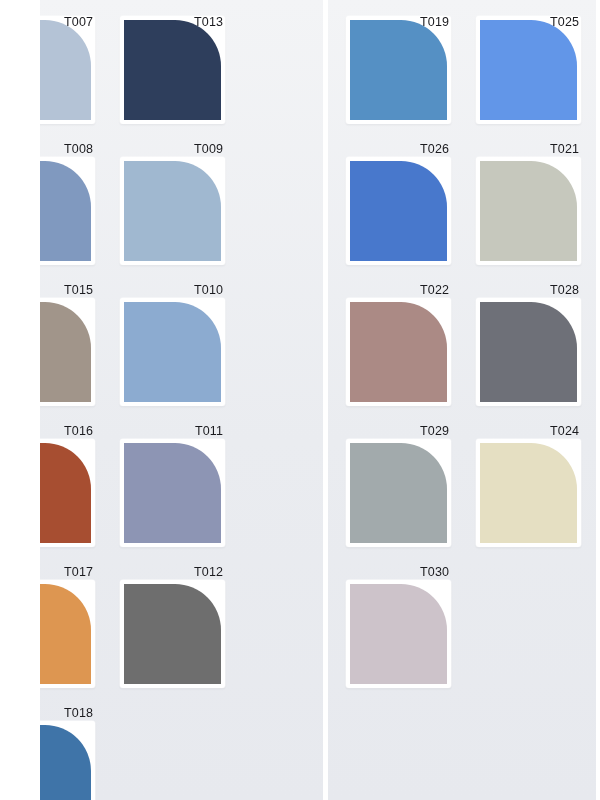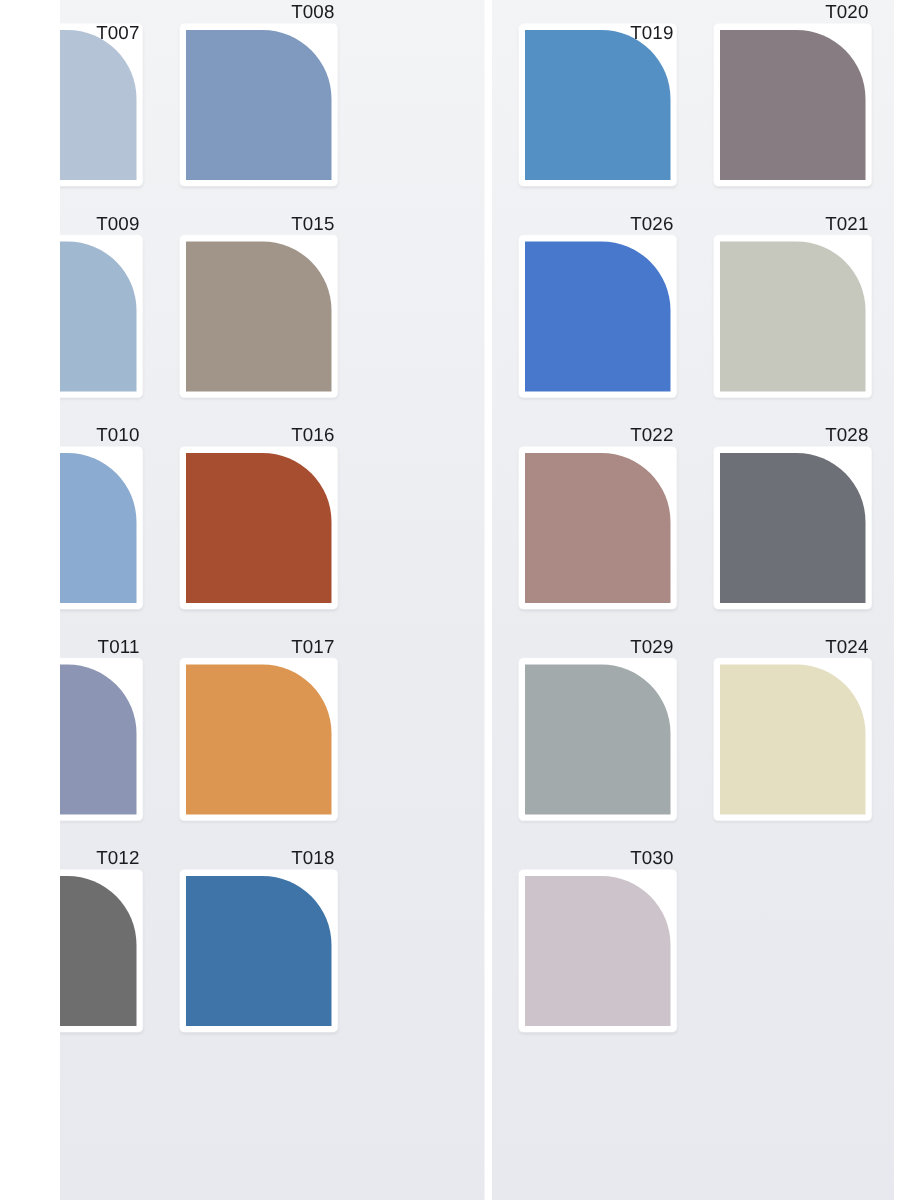--- a/index.html
+++ b/index.html
@@ -69,20 +69,24 @@
 <body>
 
 <div id="app">
 
   <div class="panel panel-left">
     <div class="grid grid-left">
         <div class="card row-top">
           <div class="card-label">T007</div>
           <div class="swatch" style="background: rgb(180, 195, 214);"></div>
         </div>
+        <div class="card row-top">
+          <div class="card-label">T013</div>
+          <div class="swatch" style="background: rgb(46, 62, 92);"></div>
+        </div>
         <div class="card">
           <div class="card-label">T008</div>
           <div class="swatch" style="background: rgb(128, 153, 191);"></div>
         </div>
         <div class="card">
           <div class="card-label">T009</div>
           <div class="swatch" style="background: rgb(160, 184, 208);"></div>
         </div>
         <div class="card">
           <div class="card-label">T015</div>
@@ -116,23 +120,23 @@
   </div>
 
   <div class="panel-gutter"></div>
 
   <div class="panel panel-right">
     <div class="grid grid-right">
         <div class="card row-top">
           <div class="card-label">T019</div>
           <div class="swatch" style="background: rgb(85, 144, 196);"></div>
         </div>
-        <div class="card">
-          <div class="card-label">T020</div>
-          <div class="swatch" style="background: rgb(135, 124, 130);"></div>
+        <div class="card row-top">
+          <div class="card-label">T025</div>
+          <div class="swatch" style="background: rgb(98, 150, 232);"></div>
         </div>
         <div class="card">
           <div class="card-label">T026</div>
           <div class="swatch" style="background: rgb(72, 120, 204);"></div>
         </div>
         <div class="card">
           <div class="card-label">T021</div>
           <div class="swatch" style="background: rgb(198, 200, 189);"></div>
         </div>
         <div class="card">

